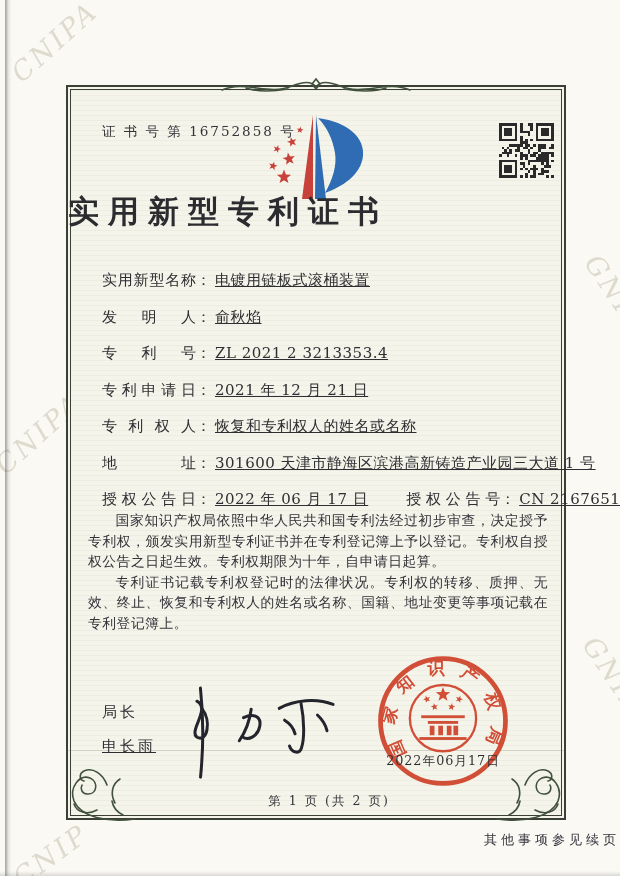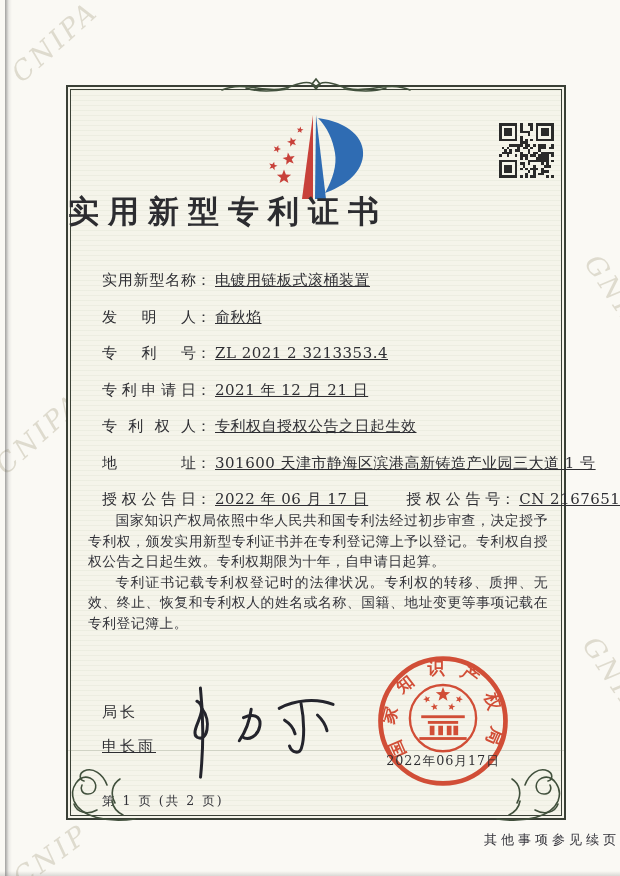--- a/index.html
+++ b/index.html
@@ -43,21 +43,21 @@
   .paras p{margin:0;text-indent:2em;letter-spacing:.5px;}
 
   .crease{position:absolute;left:0;right:0;top:663px;height:1px;background:rgba(110,120,100,.22);}
 
   .signer-title{position:absolute;left:34px;top:616px;font-size:15px;letter-spacing:3px;}
   .signer-name{position:absolute;left:34px;top:650px;font-size:15px;letter-spacing:3px;text-decoration:underline;}
   .signature{position:absolute;left:100px;top:596px;width:185px;height:98px;transform:rotate(-2deg);}
 
   .seal{position:absolute;left:304px;top:563px;width:142px;height:142px;opacity:.92;}
 
-  .page-no{position:absolute;left:16px;right:0;bottom:8px;font-size:12.5px;
+  .page-no{position:absolute;left:8px;right:0;bottom:8px;text-align:center;font-size:12.5px;
     letter-spacing:2px;color:#34343a;padding-left:18px;}
   .continuation{position:absolute;left:0;right:0;top:831px;text-align:right;font-size:13px;
     letter-spacing:4px;color:#33333a;z-index:2;}
 
   .orn{position:absolute;z-index:3;}
   .orn-top{left:calc(50% - 100px);top:-11px;width:200px;height:22px;}
   .orn-bl{left:-5px;bottom:-9px;width:74px;height:64px;}
   .orn-br{right:-5px;bottom:-9px;width:74px;height:64px;transform:scaleX(-1);}
   .orn path{fill:none;stroke:#41503c;stroke-width:1.6;stroke-linecap:round;}
 </style>
@@ -91,20 +91,21 @@
     <svg class="orn orn-br" viewBox="0 0 74 64">
       <path d="M72,56 C44,60 18,54 11,38 C6,25 16,11 27,15 C36,19 34,32 24,31 C19,30.5 17,26 19,22"></path>
       <path d="M34,47 C25,52 14,50 11,41"></path>
       <path d="M44,22 C40,11 30,4 21,8 C16,10.5 16,17 21,18"></path>
       <path d="M52,40 C47,31 49,21 57,16"></path>
       <path d="M60,52 C54,49 50,44 49,38"></path>
     </svg>
 
     <div class="content">
 
+      <div class="cert-no">证 书 号 第 16752858 号</div>
 
       <svg class="logo" viewBox="0 0 112 88">
         <polygon points="51,2 40,86 51,86" fill="#c8413a"></polygon>
         <polygon points="54,2 53,86 64,86" fill="#2f6cb3"></polygon>
         <path d="M56,5 C86,9 103,25 101,43 C99,62 80,74 63,80 C71,66 75,52 73,40 C71,27 65,14 56,5 Z" fill="#2f6cb3"></path>
         <polygon fill="#c8413a" points="22.0,56.5 23.9,61.5 29.1,61.7 25.0,65.0 26.4,70.1 22.0,67.2 17.6,70.1 19.0,65.0 14.9,61.7 20.1,61.5 "></polygon>
         <polygon fill="#c8413a" points="12.2,48.7 12.5,51.8 15.5,52.8 12.6,54.0 12.6,57.2 10.5,54.8 7.5,55.8 9.1,53.1 7.2,50.5 10.3,51.2 "></polygon>
         <polygon fill="#c8413a" points="25.9,39.6 28.2,43.5 32.7,42.9 29.7,46.4 31.7,50.5 27.5,48.7 24.2,51.8 24.6,47.3 20.6,45.1 25.0,44.1 "></polygon>
         <polygon fill="#c8413a" points="16.4,32.2 16.4,35.1 19.0,36.1 16.3,37.0 16.1,39.8 14.4,37.6 11.7,38.2 13.3,35.9 11.8,33.5 14.5,34.4 "></polygon>
         <polygon fill="#c8413a" points="28.7,24.2 30.8,27.0 34.2,26.3 32.1,29.1 33.9,32.1 30.5,31.0 28.2,33.7 28.2,30.1 25.0,28.7 28.4,27.7 "></polygon>
@@ -253,21 +254,21 @@
         <div class="frow">
           <span class="flabel">发明人</span><span class="fcolon">：</span><span class="fvalue">俞秋焰</span>
         </div>
         <div class="frow">
           <span class="flabel">专利号</span><span class="fcolon">：</span><span class="fvalue">ZL 2021 2 3213353.4</span>
         </div>
         <div class="frow">
           <span class="flabel">专利申请日</span><span class="fcolon">：</span><span class="fvalue">2021 年 12 月 21 日</span>
         </div>
         <div class="frow">
-          <span class="flabel">专利权人</span><span class="fcolon">：</span><span class="fvalue">专利权自授权公告之日起生效</span>
+          <span class="flabel">专利权人</span><span class="fcolon">：</span><span class="fvalue">恢复和专利权人的姓名或名称</span>
         </div>
         <div class="frow">
           <span class="flabel">地址</span><span class="fcolon">：</span><span class="fvalue">301600 天津市静海区滨港高新铸造产业园三大道 1 号</span>
         </div>
         <div class="frow">
           <span class="flabel">授权公告日</span><span class="fcolon">：</span><span class="fvalue">2022 年 06 月 17 日</span><span class="fgap"></span><span class="flabel">授权公告号</span><span class="fcolon">：</span><span class="fvalue">CN 216765110 U</span>
         </div>
       </div>
 
       <div class="paras">

